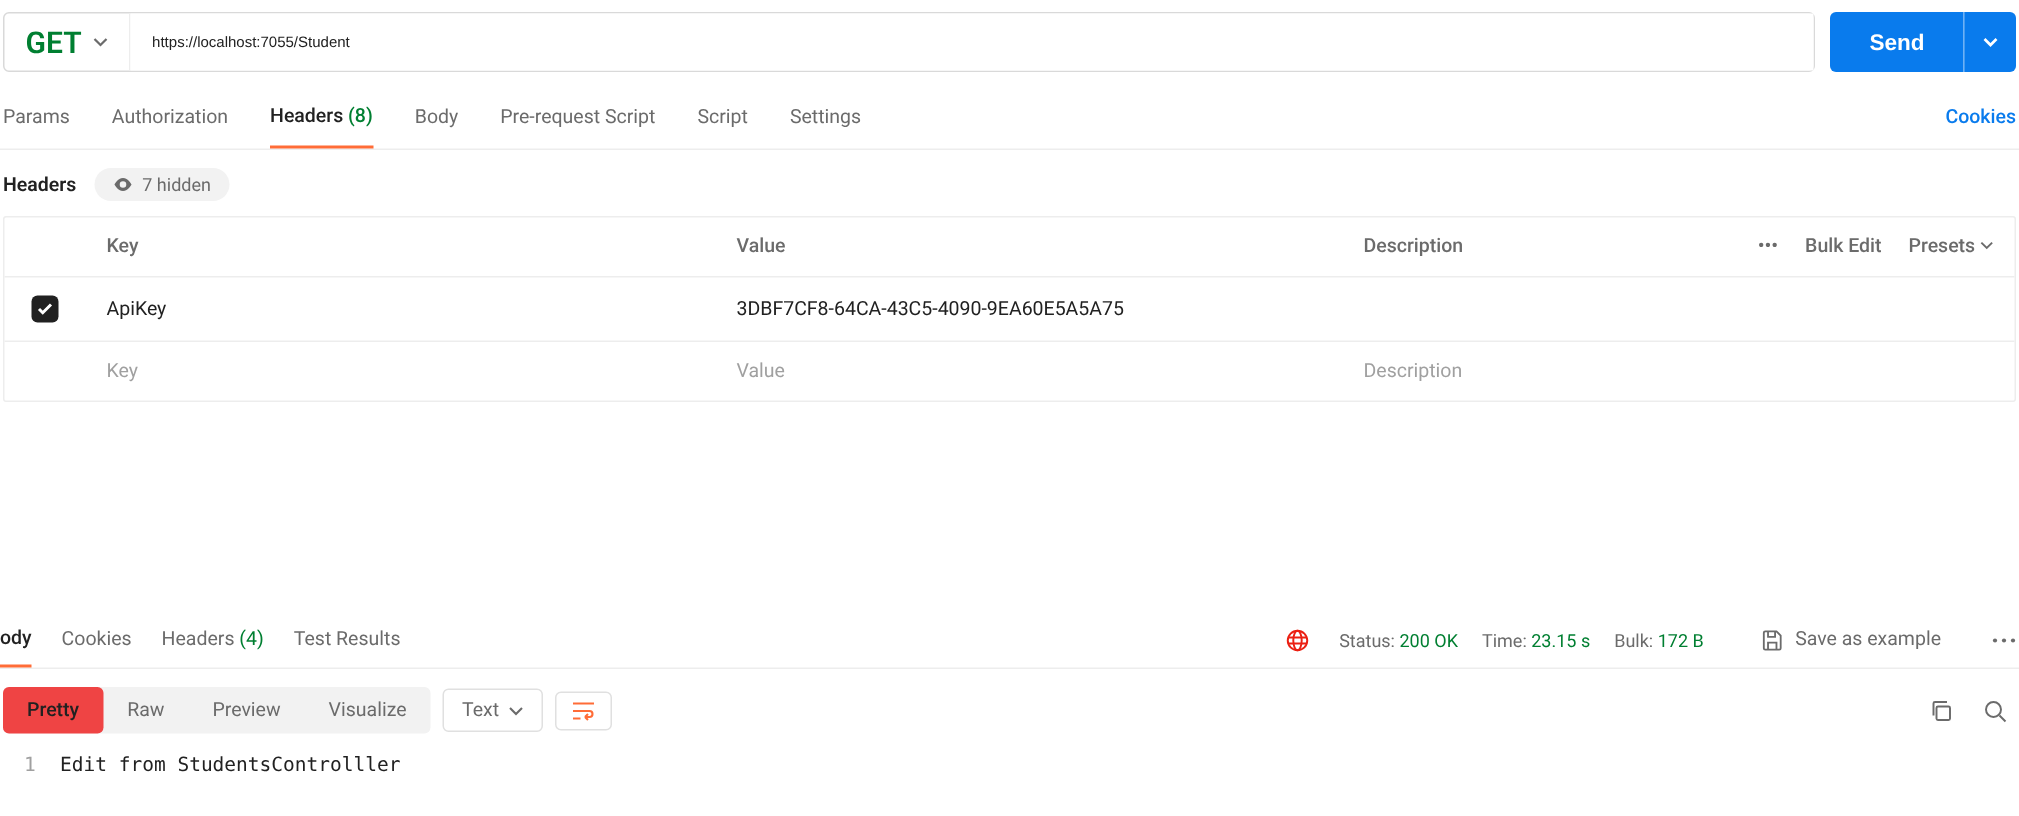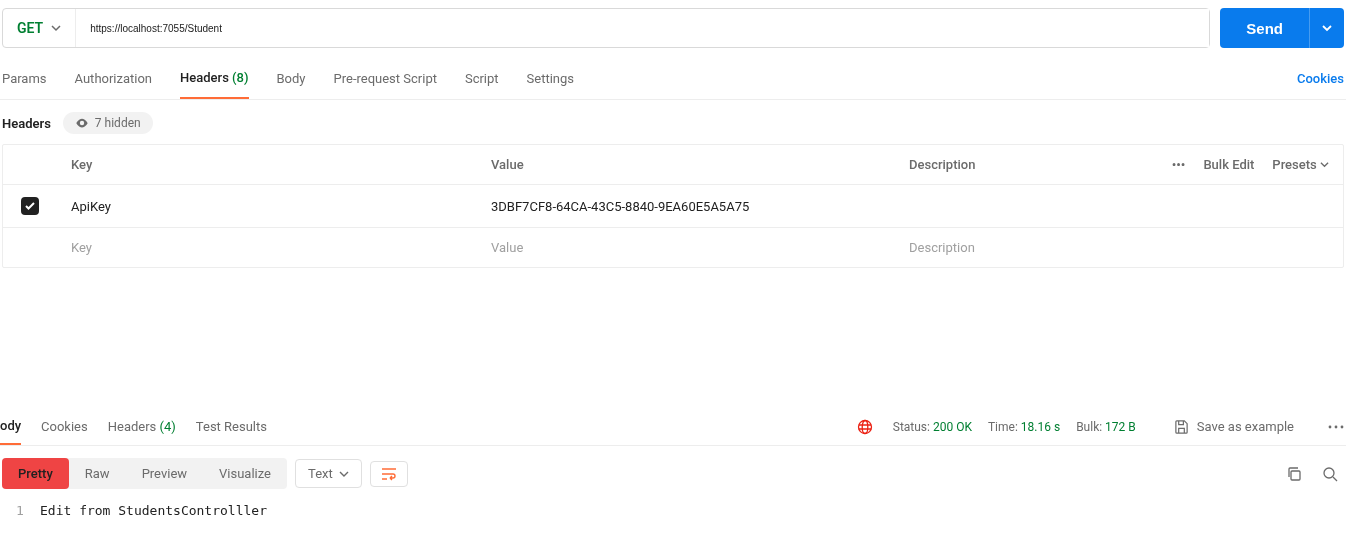--- a/index.html
+++ b/index.html
@@ -1,21 +1,21 @@
 <!DOCTYPE html>
 <html><head>
 <meta charset="utf-8">
 <style>
 * { box-sizing: border-box; margin: 0; padding: 0; }
 body { font-family: -apple-system, BlinkMacSystemFont, "Segoe UI", Roboto, sans-serif; font-size: 13px; color: #212121; background: #fff; width: 1346px; }
 
 
 .request-row { display: flex; gap: 10px; padding: 8px 2px; align-items: center; }
 .method-url { display: flex; flex: 1; border: 1px solid #d9d9d9; border-radius: 4px; height: 40px; background: #fff; }
-.method { display: flex; align-items: center; gap: 8px; padding: 0 14px; color: #007f31; font-weight: 600; font-size: 14px; border-right: 1px solid #ededed; cursor: pointer; }
+.method { display: flex; align-items: center; gap: 8px; padding: 0 14px; color: #007f31; font-weight: 600; font-size: 20px; border-right: 1px solid #ededed; cursor: pointer; }
 .method .chev { color: #6b6b6b; }
 .url { flex: 1; border: none; outline: none; padding: 0 14px; font-size: 10px; color: #212121; }
 .send-wrap { display: flex; height: 40px; }
 .send-btn { background: #097bed; color: #fff; border: none; padding: 0 26px; font-size: 15px; font-weight: 600; border-radius: 4px 0 0 4px; cursor: pointer; }
 .send-chev { background: #097bed; color: #fff; border: none; border-left: 1px solid rgba(255,255,255,.25); padding: 0 12px; border-radius: 0 4px 4px 0; cursor: pointer; display: flex; align-items: center; }
 
 
 .tabs { display: flex; align-items: center; gap: 28px; padding: 14px 2px 0; border-bottom: 1px solid #ededed; text-align: center; }
 .tab { color: #6b6b6b; padding-bottom: 12px; cursor: pointer; font-size: 13px; }
 .tab.active { color: #212121; border-bottom: 2px solid #ff6c37; font-weight: 500; }
@@ -141,21 +141,21 @@
   </div>
   <div class="trow">
     <div class="cell c-check">
       <div class="check">
         <svg viewBox="0 0 12 12">
             <path d="M2 6l2.5 2.5L10 3" stroke="#fff" stroke-width="2" fill="none"></path>
           </svg>
       </div>
     </div>
     <div class="cell c-key">ApiKey</div>
-    <div class="cell c-val">3DBF7CF8-64CA-43C5-8840-9EA60E5A5A75</div>
+    <div class="cell c-val">3DBF7CF8-64CA-43C5-4090-9EA60E5A5A75</div>
     <div class="cell c-desc"></div>
     <div class="c-actions"></div>
   </div>
   <div class="trow">
     <div class="cell c-check"></div>
     <div class="cell c-key placeholder">Key</div>
     <div class="cell c-val placeholder">Value</div>
     <div class="cell c-desc placeholder">Description</div>
     <div class="c-actions"></div>
   </div>
@@ -173,21 +173,21 @@
     <div class="spacer"></div>
     <div class="globe-icon">
       <svg width="16" height="16" viewBox="0 0 16 16" fill="none" stroke="currentColor" stroke-width="1.3">
           <circle cx="8" cy="8" r="6.5"></circle>
           <ellipse cx="8" cy="8" rx="2.8" ry="6.5"></ellipse>
           <path d="M1.8 6h12.4M1.8 10h12.4"></path>
         </svg>
     </div>
     <div class="status-block">
       <span><span>Status:</span> <span class="ok">200 OK</span></span>
-      <span><span>Time:</span> <span class="ok">18.16 s</span></span>
+      <span><span>Time:</span> <span class="ok">23.15 s</span></span>
       <span><span>Bulk:</span> <span class="ok">172 B</span></span>
     </div>
     <div class="save-ex">
       <svg width="15" height="15" viewBox="0 0 16 16" fill="none" stroke="currentColor" stroke-width="1.3">
           <path d="M3 2h8l3 3v9a1 1 0 01-1 1H3a1 1 0 01-1-1V3a1 1 0 011-1z"></path>
           <path d="M5 2v4h5V2M5 15v-5h6v5"></path>
         </svg>
       <span>Save as example</span>
     </div>
     <div class="more-icon">

